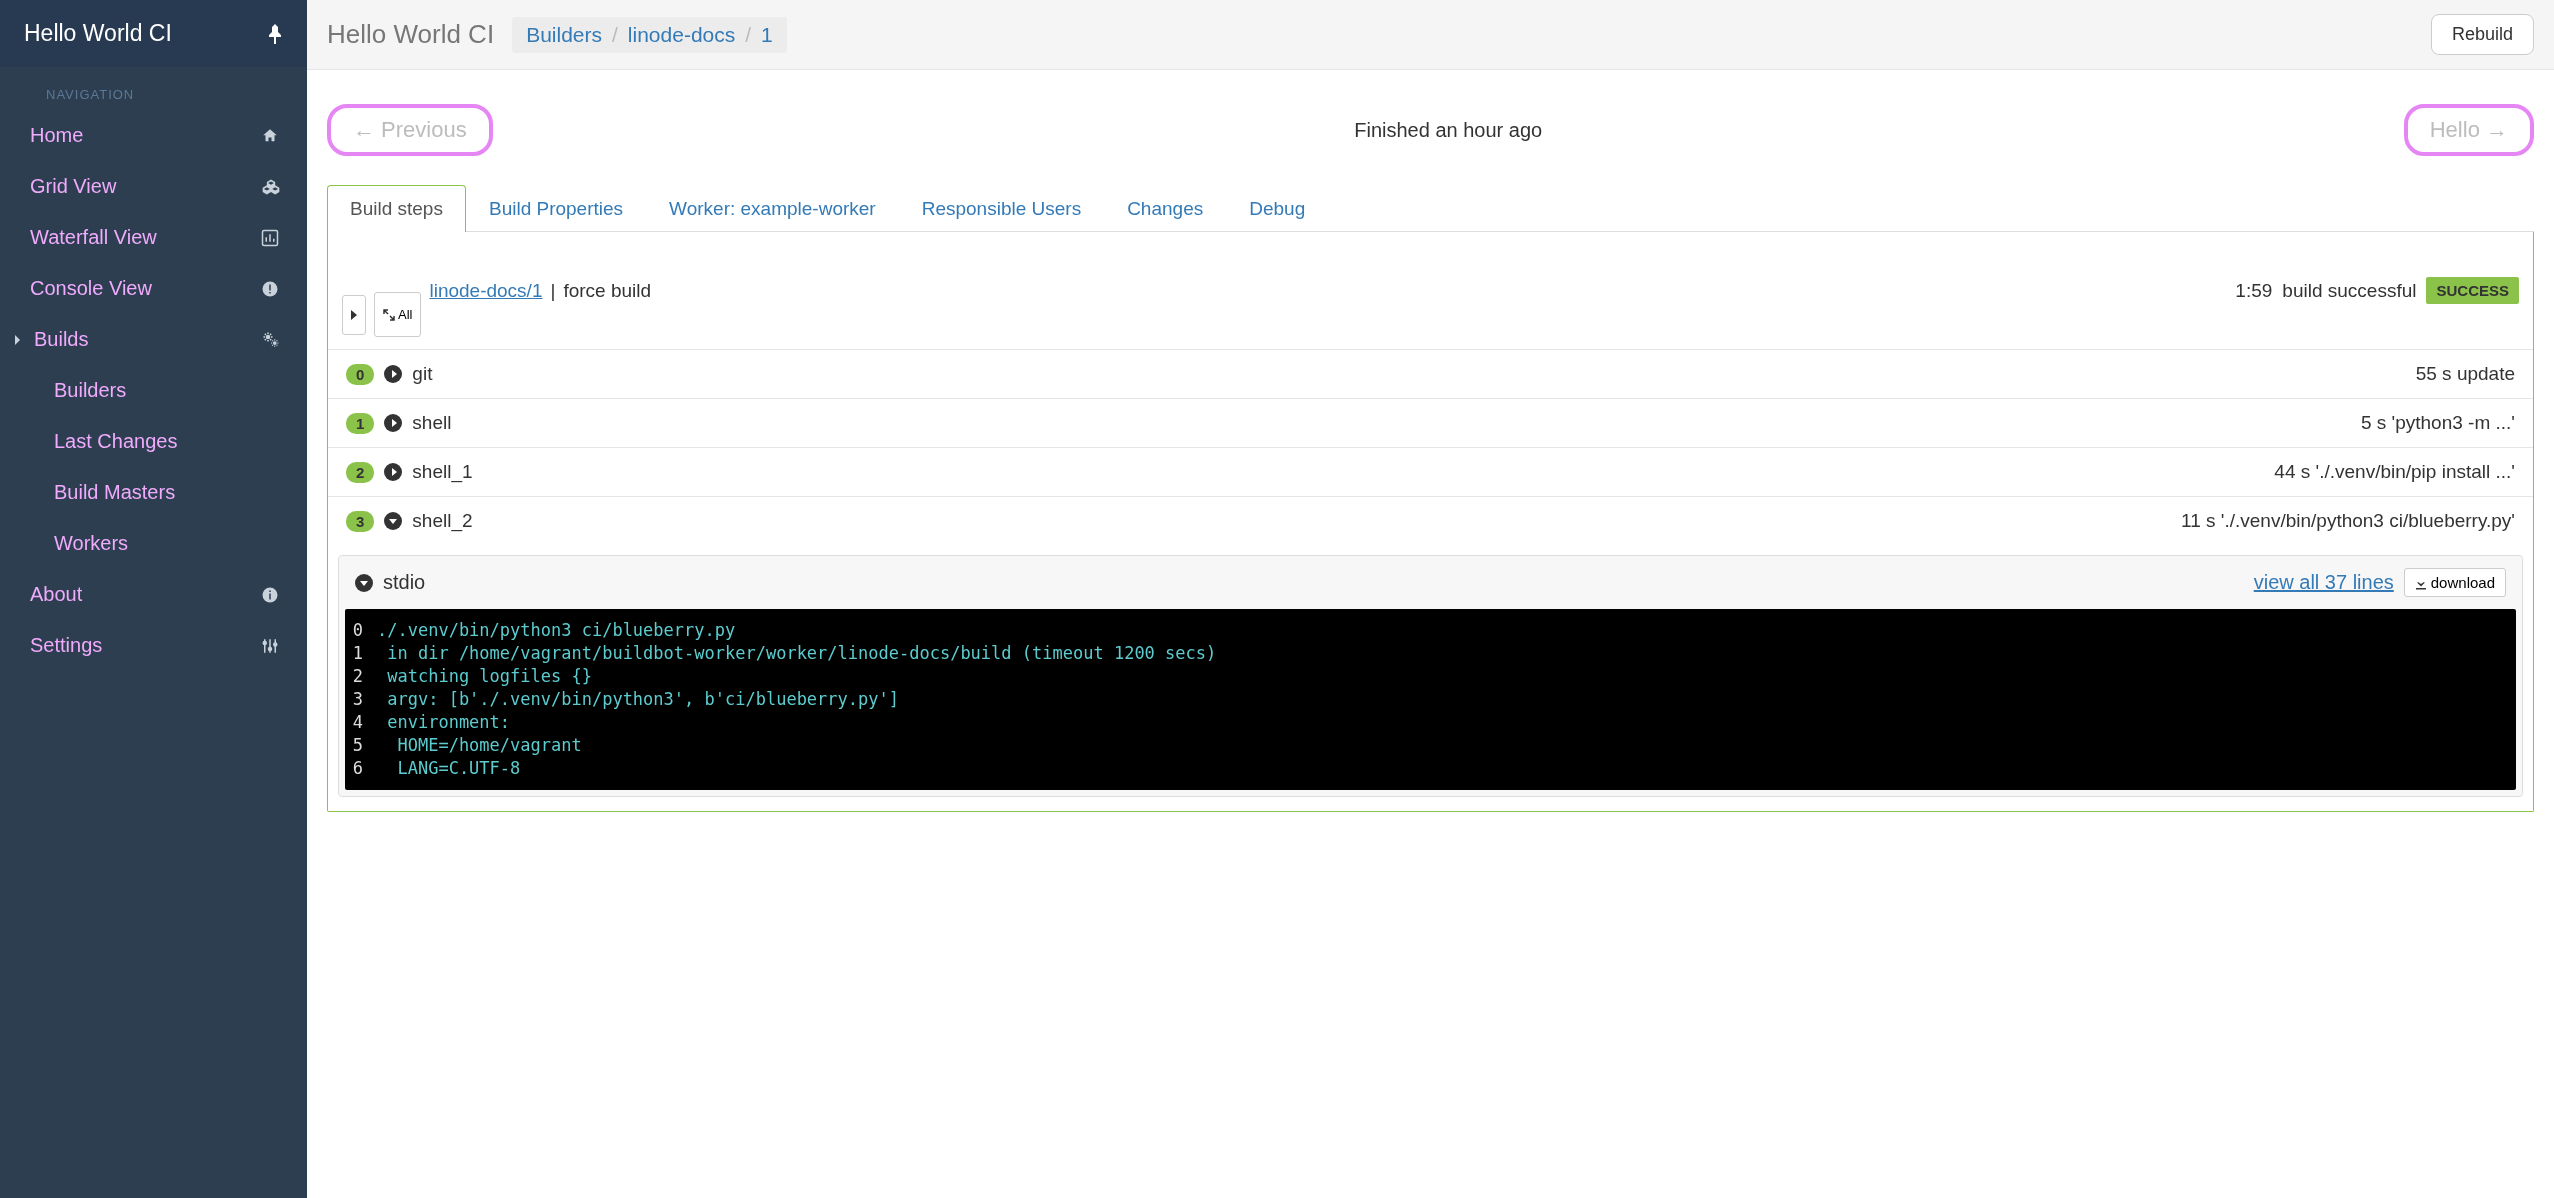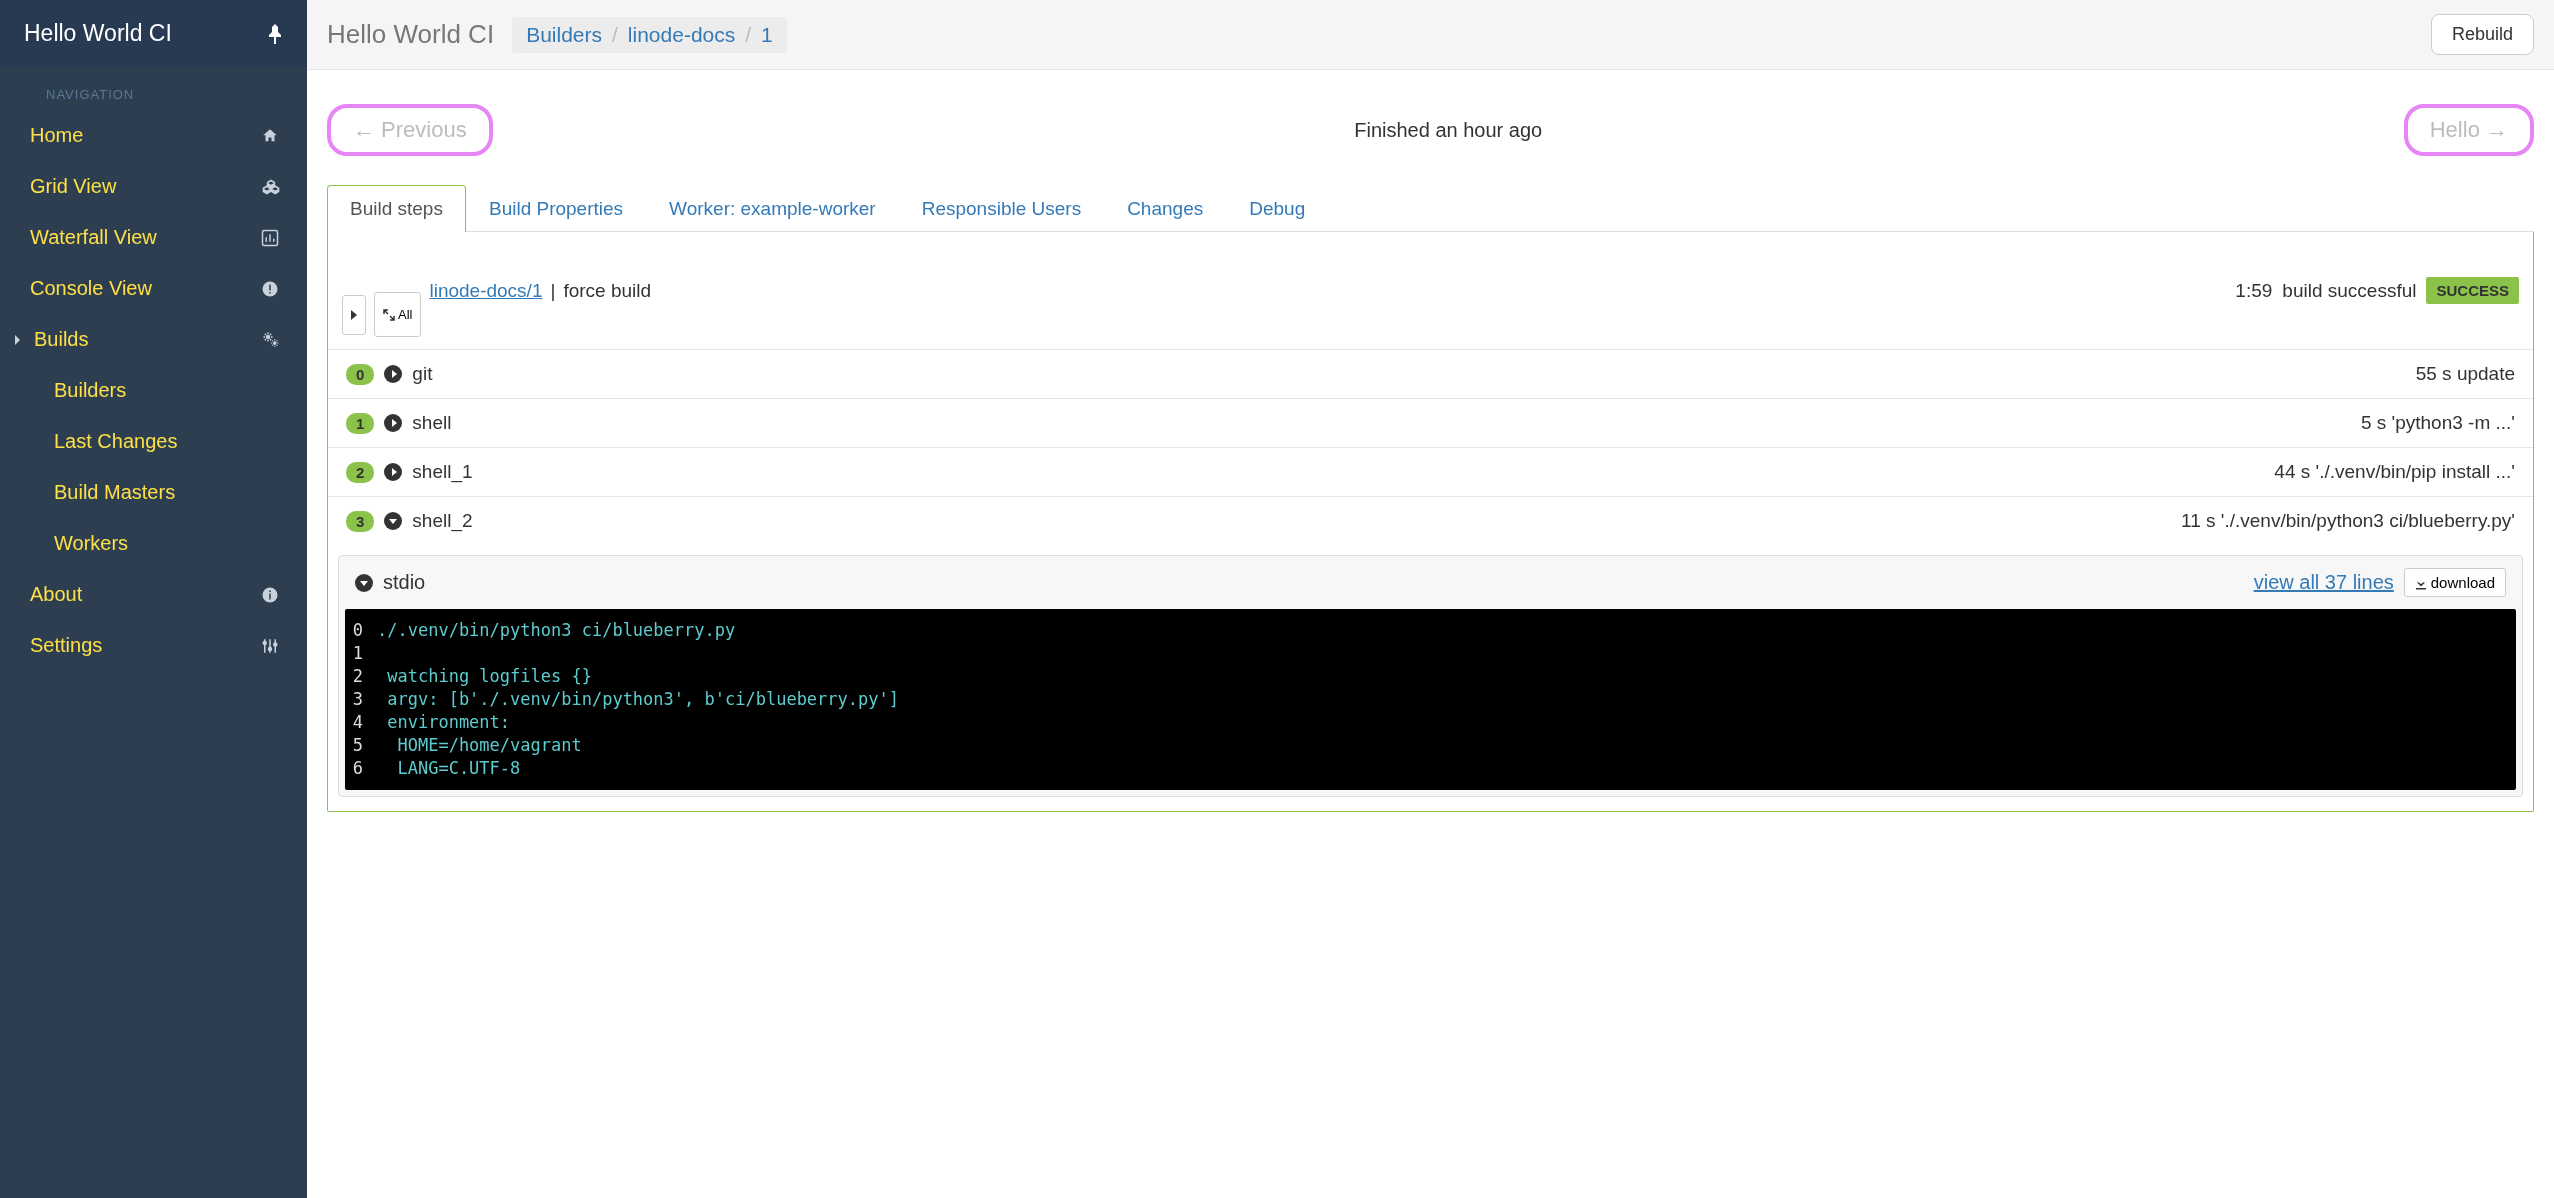--- a/index.html
+++ b/index.html
@@ -3,21 +3,21 @@
 <meta charset="utf-8">
 <style>
 * { box-sizing: border-box; margin: 0; padding: 0; }
 body { font-family: -apple-system, BlinkMacSystemFont, "Segoe UI", Helvetica, Arial, sans-serif; font-size: 16px; color: #333; background: #fff; }
 .layout { display: flex; min-height: 100vh; }
 .sidebar { width: 307px; background: #2c3e50; color: #c3cbd4; flex-shrink: 0; }
 .sidebar-header { background: #283a52; padding: 20px 24px; display: flex; justify-content: space-between; align-items: center; }
 .sidebar-title { color: #fff; font-size: 23px; font-weight: 500; }
 .pin-icon { color: #fff; font-size: 20px; }
 .nav-section-label { color: #5b7896; font-size: 13px; letter-spacing: 1px; padding: 20px 24px 8px; margin-left: 22px; }
-.nav-item { display: flex; justify-content: space-between; align-items: center; padding: 14px 24px 14px 30px; color: #fde047; font-size: 20px; cursor: pointer; }
+.nav-item { display: flex; justify-content: space-between; align-items: center; padding: 14px 24px 14px 30px; color: #f0abfc; font-size: 20px; cursor: pointer; }
 .nav-item.lvl1 { padding-left: 30px; }
 .nav-item.lvl2 { padding-left: 54px; font-size: 20px; }
 .nav-item .caret { margin-right: 6px; color: #c9d2db; }
 .nav-icon { width: 22px; text-align: center; color: #c9d2db; }
 .main { flex: 1; display: flex; flex-direction: column; background: #fff; overflow: hidden; }
 .topbar { background: #f5f5f5; border-bottom: 1px solid #e5e5e5; padding: 14px 20px; display: flex; align-items: center; justify-content: space-between; }
 .top-left { display: flex; align-items: center; gap: 18px; }
 .app-title { color: #777; font-size: 26px; font-weight: 400; }
 .breadcrumb { display: flex; align-items: center; gap: 10px; background: #ececec; padding: 6px 14px; border-radius: 3px; font-size: 21px; }
 .breadcrumb a { color: #337ab7; text-decoration: none; }
@@ -279,20 +279,21 @@
               </button>
             </div>
           </div>
           <div class="terminal">
             <div class="term-row">
                 <span class="term-ln">0</span>
                 <span class="term-txt">./.venv/bin/python3 ci/blueberry.py</span>
               </div>
             <div class="term-row">
                 <span class="term-ln">1</span>
+                <span class="term-txt"> in dir /home/vagrant/buildbot-worker/worker/linode-docs/build (timeout 1200 secs)</span>
               </div>
             <div class="term-row">
                 <span class="term-ln">2</span>
                 <span class="term-txt"> watching logfiles {}</span>
               </div>
             <div class="term-row">
                 <span class="term-ln">3</span>
                 <span class="term-txt"> argv: [b'./.venv/bin/python3', b'ci/blueberry.py']</span>
               </div>
             <div class="term-row">

